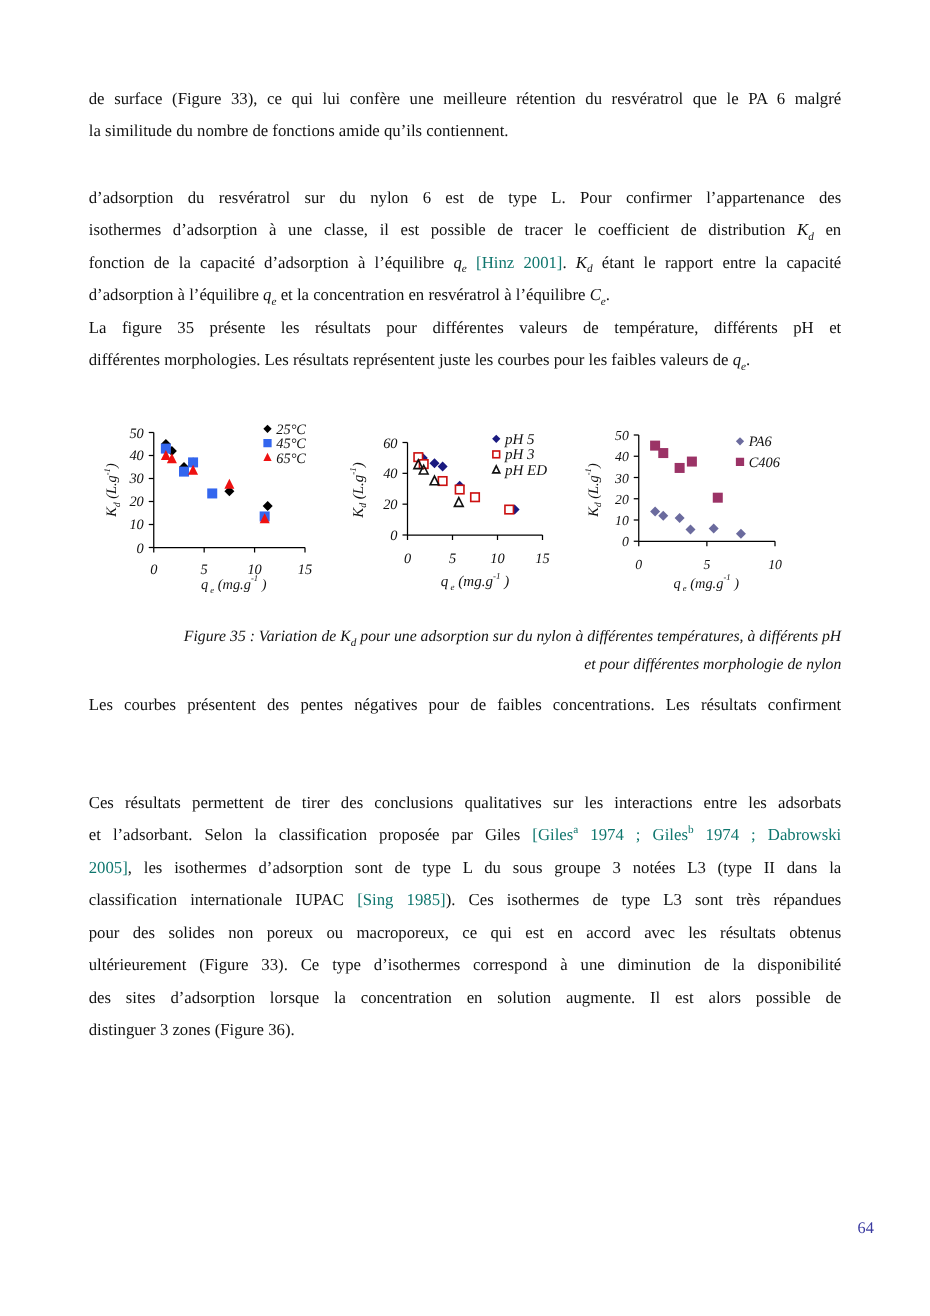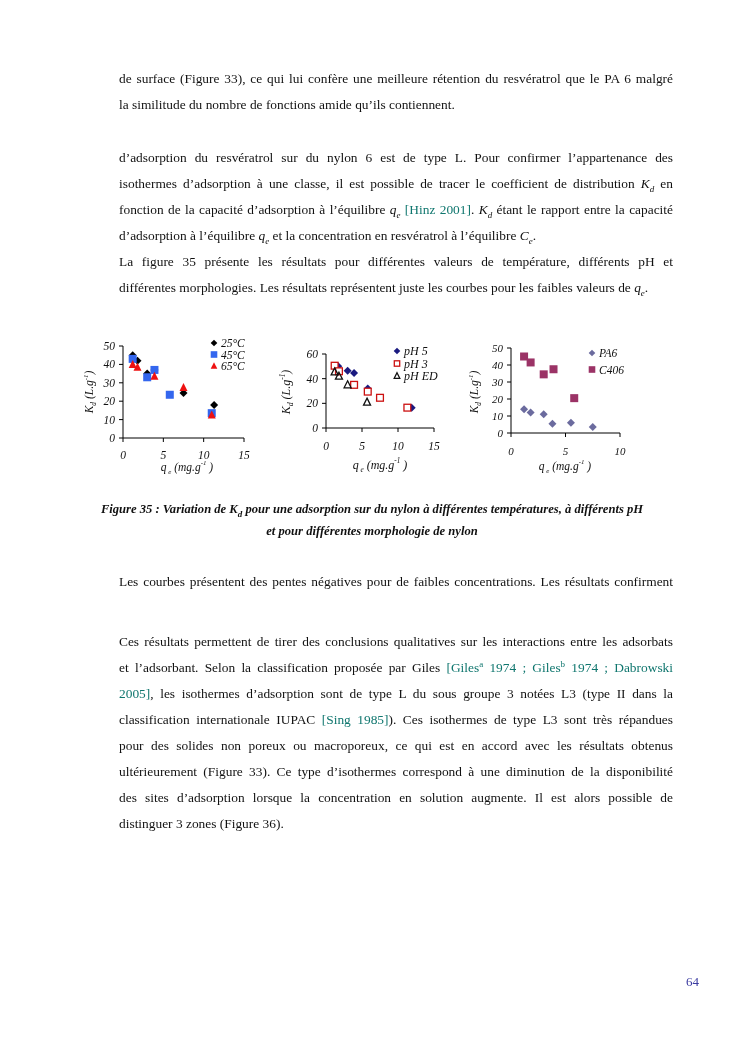--- a/index.html
+++ b/index.html
@@ -1,24 +1,24 @@
 <!DOCTYPE html>
 <html><head>
 <meta charset="utf-8">
 <style>
   html, body { margin: 0; padding: 0; background: #ffffff; }
   body { width: 744px; height: 1053px; position: relative; overflow: hidden;
          font-family: "Liberation Serif", "DejaVu Serif", serif; color: #111; }
   .para { position: absolute; left: 71px; width: 602px; font-size: 13.4px; line-height: 26px; text-align: justify; }
-  .para .ln { display: block; height: 26px; white-space: nowrap; margin-left: 48px; }
+  .para .ln { display: block; height: 26px; white-space: nowrap; }
   .para .jl { text-align: justify; text-align-last: justify; white-space: normal; height: 26px; overflow: hidden; }
   .ref { color: #0f766e; }
   i { font-style: italic; }
   sub, sup { font-size: 9px; line-height: 0; }
-  .caption { position: absolute; left: 71px; width: 602px; text-align: center; font-weight: bold; font-style: italic; font-size: 12.6px; line-height: 22px; }
+  .caption { position: absolute; left: 71px; width: 602px; text-align: right; font-weight: normal; font-style: italic; font-size: 12.6px; line-height: 22px; }
   .pagenum { position: absolute; left: 686px; top: 974px; font-size: 13px; color: #3a3aa0; }
   svg text { font-family: "Liberation Serif", "DejaVu Serif", serif; font-style: italic; fill: #111; }
 </style>
 </head>
 <body>
 
 <div class="para" style="top:66px;">
   <span class="ln jl">de surface (Figure 33), ce qui lui confère une meilleure rétention du resvératrol que le PA 6 malgré</span>
   <span class="ln">la similitude du nombre de fonctions amide qu’ils contiennent.</span>
 </div>
@@ -187,21 +187,21 @@
         </g>
       </g>
     </svg>
 </div>
 
 <div class="caption" style="top:498px;">
   <div><span>Figure 35 : Variation de K</span><sub>d</sub><span> pour une adsorption sur du nylon à différentes températures, à différents pH</span></div>
   <div>et pour différentes morphologie de nylon</div>
 </div>
 
-<div class="para" style="top:569px;">
+<div class="para" style="top:551px;">
   <span class="ln jl">Les courbes présentent des pentes négatives pour de faibles concentrations. Les résultats confirment</span>
 </div>
 
 <div class="para" style="top:629px;">
   <span class="ln jl">Ces résultats permettent de tirer des conclusions qualitatives sur les interactions entre les adsorbats</span>
   <span class="ln jl"><span>et l’adsorbant. Selon la classification proposée par Giles </span><span class="ref"><span>[Giles</span><sup>a</sup></span><span class="ref"><span> 1974 ; Giles</span><sup>b</sup></span><span class="ref"> 1974 ; Dabrowski</span></span>
   <span class="ln jl"><span class="ref">2005]</span><span>, les isothermes d’adsorption sont de type L du sous groupe 3 notées L3 (type II dans la</span></span>
   <span class="ln jl"><span>classification internationale IUPAC </span><span class="ref">[Sing 1985]</span><span>). Ces isothermes de type L3 sont très répandues</span></span>
   <span class="ln jl">pour des solides non poreux ou macroporeux, ce qui est en accord avec les résultats obtenus</span>
   <span class="ln jl">ultérieurement (Figure 33). Ce type d’isothermes correspond à une diminution de la disponibilité</span>

